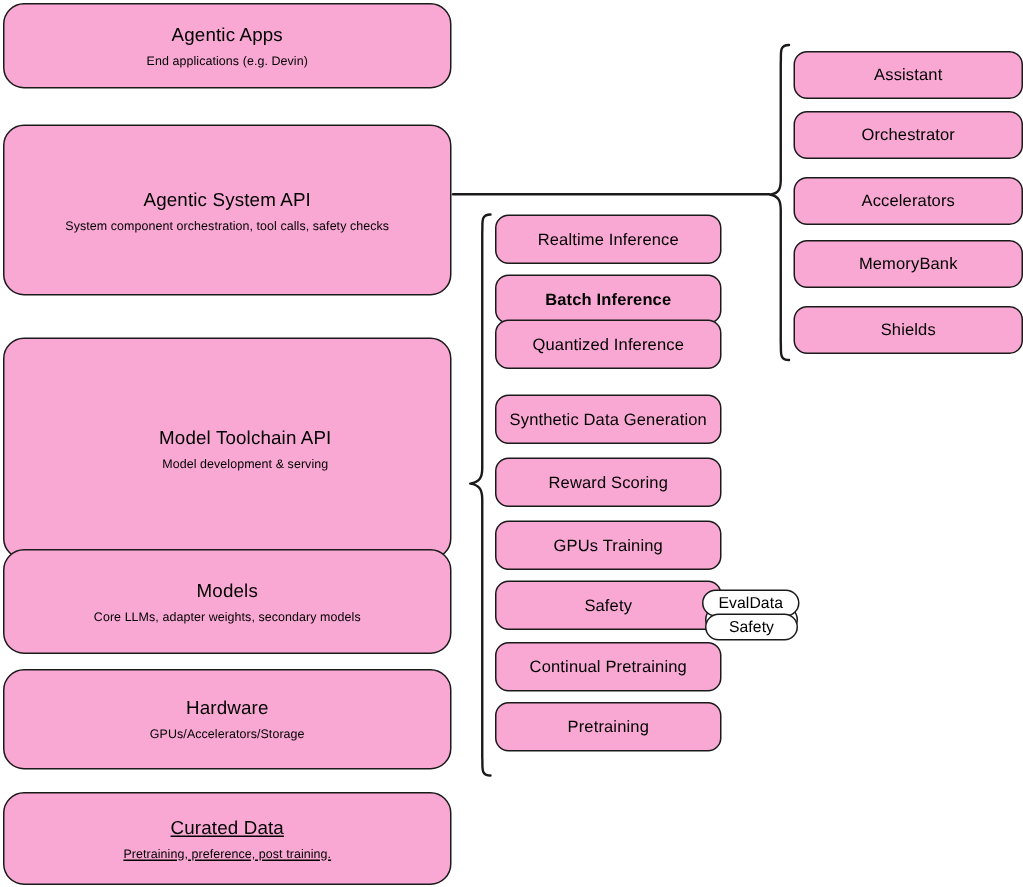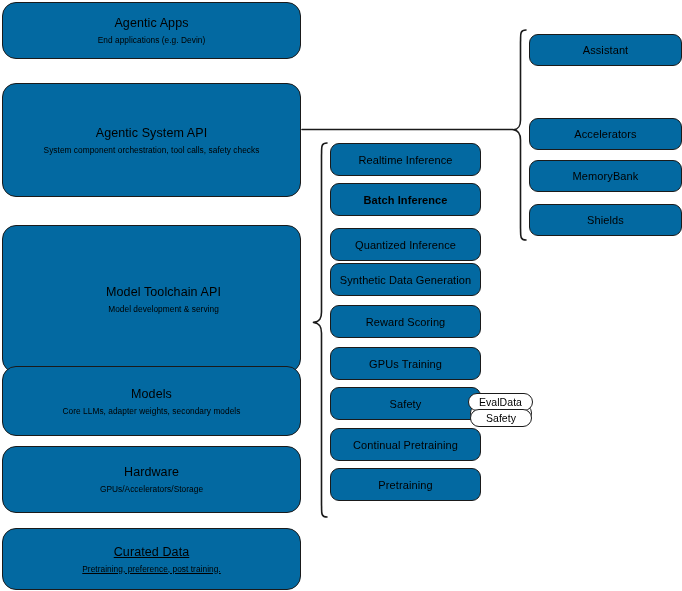--- a/index.html
+++ b/index.html
@@ -17,21 +17,21 @@
   }
   #stage {
     position: absolute;
     left: 0; top: 0;
     width: 682px;
     height: 591px;
   }
   .node {
     position: absolute;
     box-sizing: border-box;
-    background: #0369a1;
+    background: #f9a8d4;
     border: 1.6px solid #1a1a1a;
     display: flex;
     flex-direction: column;
     align-items: center;
     justify-content: center;
     text-align: center;
   }
   
   .layer-card {
     border-radius: 14px;
@@ -153,21 +153,21 @@
     <div class="layer-title">Curated Data</div>
     <div class="layer-sub">Pretraining, preference, post training.</div>
   </div>
 
   <div class="node pill mid-pill" style="top:143px;">
     <span>Realtime Inference</span>
   </div>
   <div class="node pill mid-pill" style="top:183px;font-weight:bold;">
     <span>Batch Inference</span>
   </div>
-  <div class="node pill mid-pill" style="top:228px;">
+  <div class="node pill mid-pill" style="top:213px;">
     <span>Quantized Inference</span>
   </div>
   <div class="node pill mid-pill" style="top:263px;">
     <span>Synthetic Data Generation</span>
   </div>
   <div class="node pill mid-pill" style="top:305px;">
     <span>Reward Scoring</span>
   </div>
   <div class="node pill mid-pill" style="top:347px;">
     <span>GPUs Training</span>
@@ -188,20 +188,23 @@
   <div class="oval" style="left:468px;top:393px;width:65px;height:18px;">
     <span>EvalData</span>
   </div>
   <div class="oval" style="left:470px;top:409px;width:62px;height:18px;">
     <span>Safety</span>
   </div>
 
   <div class="node pill right-pill" style="top:34px;">
     <span>Assistant</span>
   </div>
+  <div class="node pill right-pill" style="top:74px;">
+    <span>Orchestrator</span>
+  </div>
   <div class="node pill right-pill" style="top:118px;">
     <span>Accelerators</span>
   </div>
   <div class="node pill right-pill" style="top:160px;">
     <span>MemoryBank</span>
   </div>
   <div class="node pill right-pill" style="top:204px;">
     <span>Shields</span>
   </div>
 

